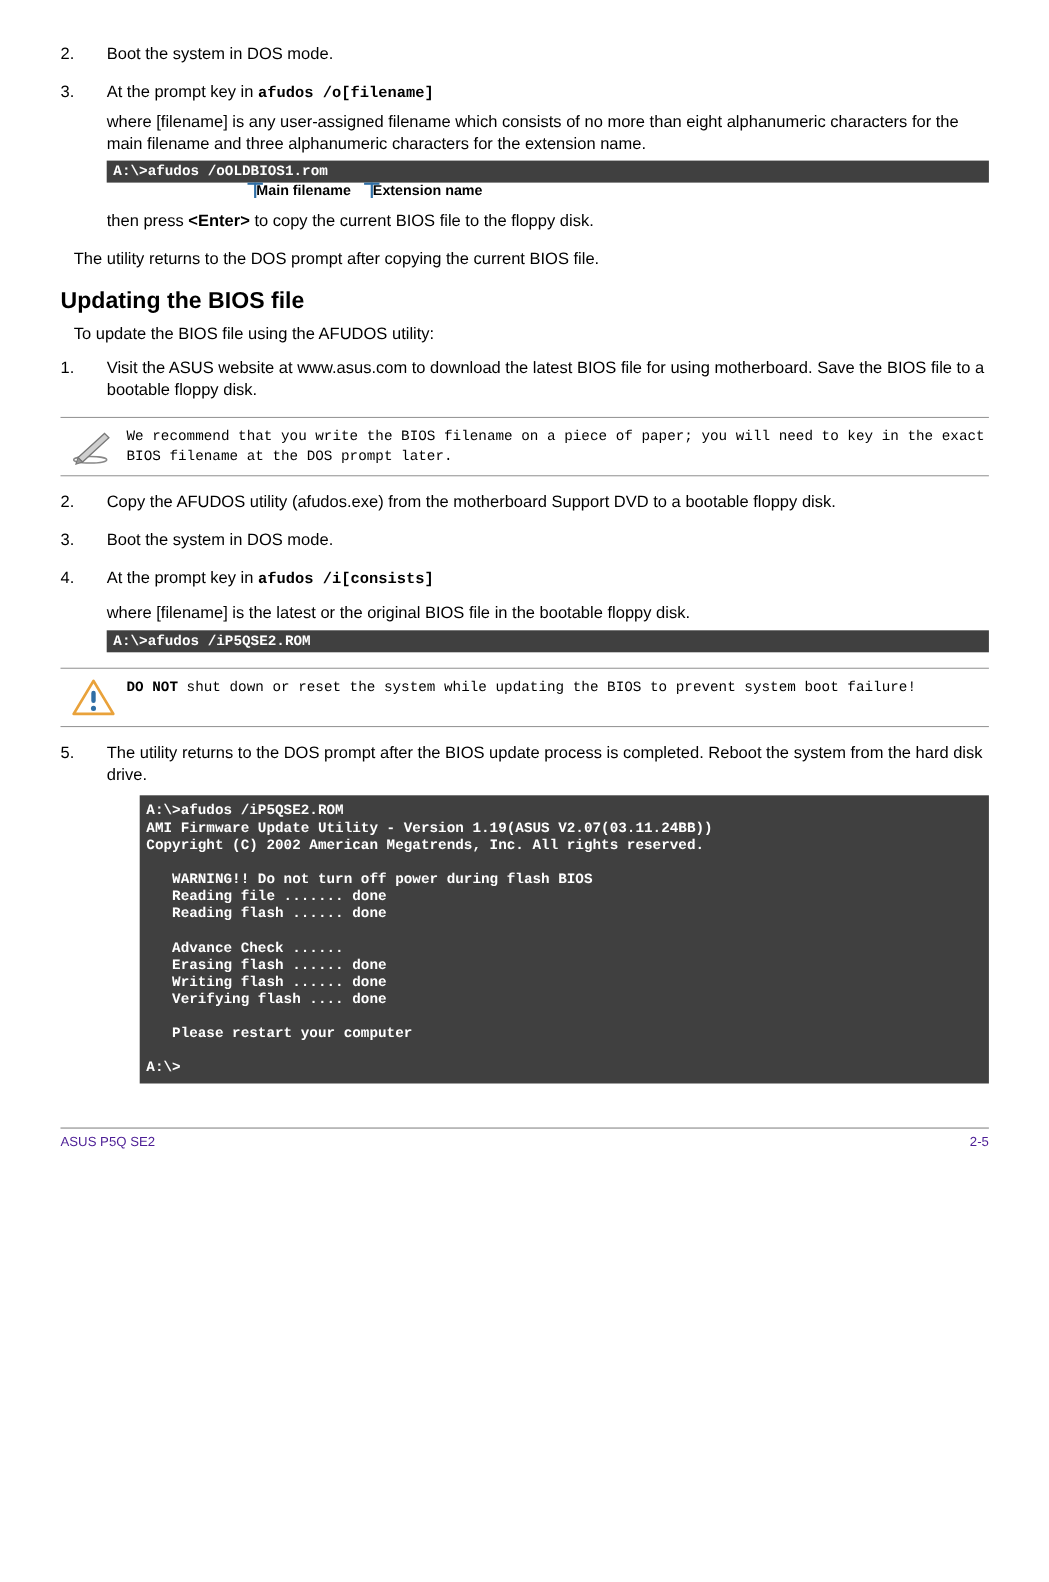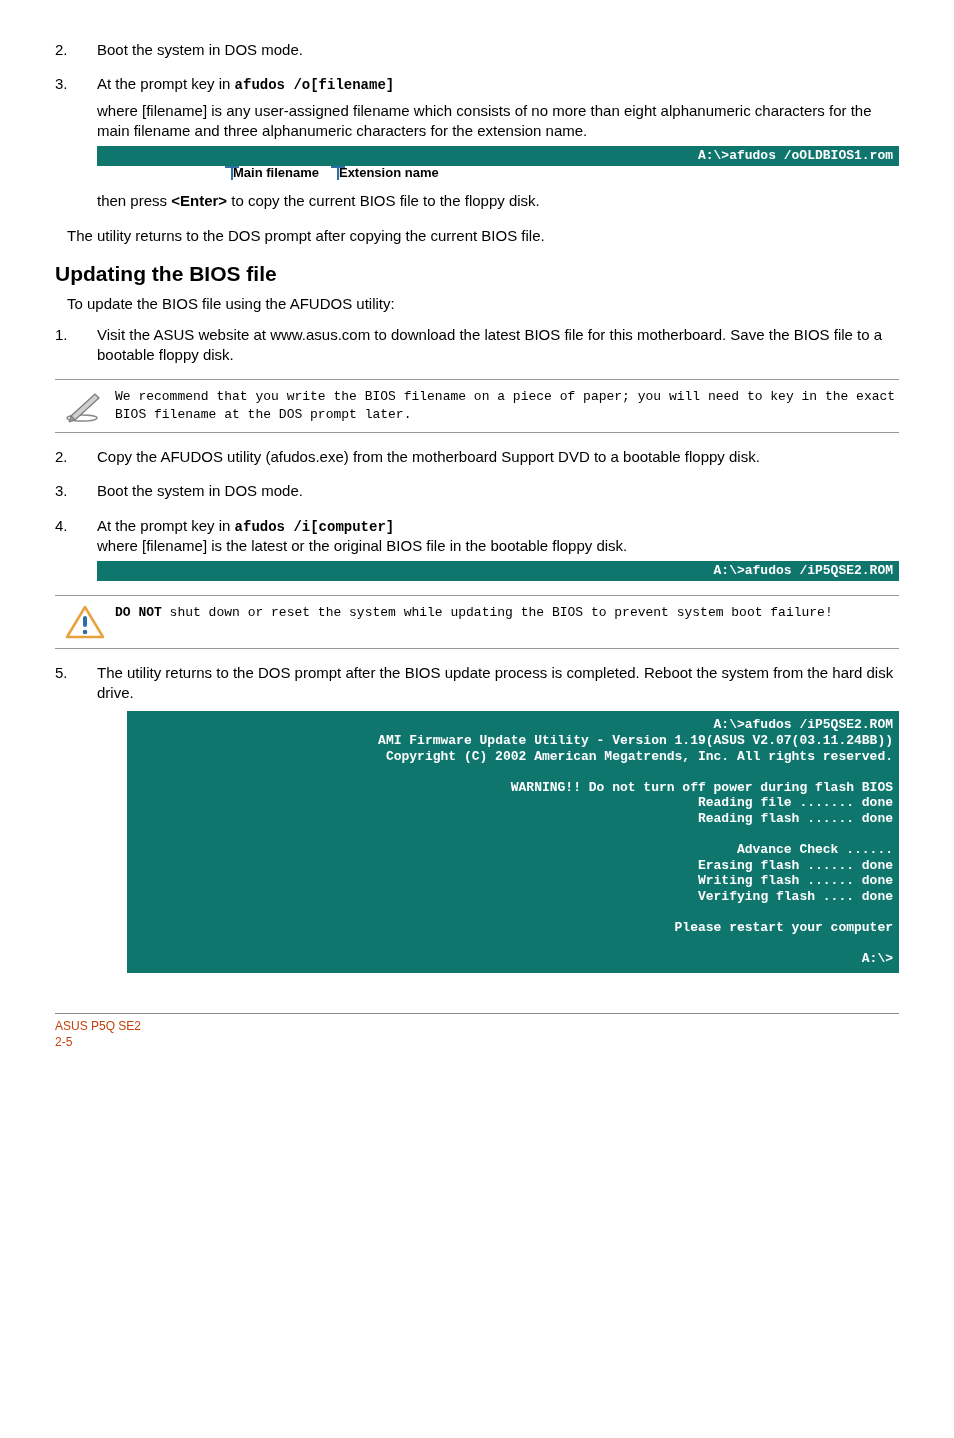--- a/index.html
+++ b/index.html
@@ -26,30 +26,29 @@
   }
   .item-body {
     flex: 1;
   }
   .mono {
     font-family: "Courier New", monospace;
     font-weight: bold;
     font-size: 14px;
   }
   .black-box {
-    background: #0f766e;
+    background: #404040;
     color: #fff;
     font-family: "Courier New", monospace;
     font-weight: bold;
     font-size: 13px;
     padding: 2px 6px 2px 6px;
     white-space: pre;
     margin: 4px 0 0 0;
     line-height: 1.25;
-    text-align: right;
   }
   .black-box.tall {
     padding: 6px 6px 6px 6px;
     line-height: 1.2;
   }
   .indicator-row {
     display:flex;
     gap: 18px;
     margin-left: 134px;
     margin-top: -2px;
@@ -103,22 +102,21 @@
   .note-text {
     flex: 1;
   }
   .footer {
     display: flex;
     justify-content: space-between;
     border-top: 1px solid #888;
     margin-top: 40px;
     padding-top: 4px;
     font-size: 12px;
-    color: #c2410c;
-    flex-direction: column;
+    color: #4c1d95;
   }
   p.flow {
     margin: 10px 12px;
   }
   .after-box {
     margin-top: 10px;
   }
   svg { display:block; }
 </style>
 </head>
@@ -155,21 +153,21 @@
 
 <p class="flow">The utility returns to the DOS prompt after copying the current BIOS file.</p>
 
 <div class="section-title">Updating the BIOS file</div>
 
 <p class="flow" style="margin-top:4px;">To update the BIOS file using the AFUDOS utility:</p>
 
 <ol class="main-list">
   <li>
     <div class="num">1.</div>
-    <div class="item-body">Visit the ASUS website at www.asus.com to download the latest BIOS file for this motherboard. Save the BIOS file to a bootable floppy disk.</div>
+    <div class="item-body">Visit the ASUS website at www.asus.com to download the latest BIOS file for using motherboard. Save the BIOS file to a bootable floppy disk.</div>
   </li>
 </ol>
 
 <div class="note-box no-indent">
   <div class="note-icon">
     <svg width="40" height="36" viewBox="0 0 40 36">
       <ellipse cx="17" cy="30" rx="15" ry="3" fill="none" stroke="#888" stroke-width="1.4"></ellipse>
       <path d="M6 28 L30 6 L34 10 L10 32 Z" fill="#cfcfcf" stroke="#777" stroke-width="1.2"></path>
       <path d="M6 28 L10 32 L4 34 Z" fill="#999" stroke="#777" stroke-width="1"></path>
     </svg>
@@ -182,22 +180,22 @@
     <div class="num">2.</div>
     <div class="item-body">Copy the AFUDOS utility (afudos.exe) from the motherboard Support DVD to a bootable floppy disk.</div>
   </li>
   <li>
     <div class="num">3.</div>
     <div class="item-body">Boot the system in DOS mode.</div>
   </li>
   <li>
     <div class="num">4.</div>
     <div class="item-body">
-      <span>At the prompt key in </span><span class="mono">afudos /i[computer]</span>
-      <div style="margin-top:0;">where [filename] is the latest or the original BIOS file in the bootable floppy disk.</div>
+      <span>At the prompt key in </span><span class="mono">afudos /i[consists]</span>
+      <div style="margin-top:12px;">where [filename] is the latest or the original BIOS file in the bootable floppy disk.</div>
       <div class="black-box">A:\&gt;afudos /iP5QSE2.ROM</div>
     </div>
   </li>
 </ol>
 
 <div class="note-box no-indent">
   <div class="note-icon">
     <svg width="42" height="36" viewBox="0 0 42 36">
       <path d="M21 3 L39 33 L3 33 Z" fill="none" stroke="#e9a23b" stroke-width="2.5" stroke-linejoin="round"></path>
       <rect x="19" y="12" width="4" height="11" rx="2" fill="#2f6ea5"></rect>

